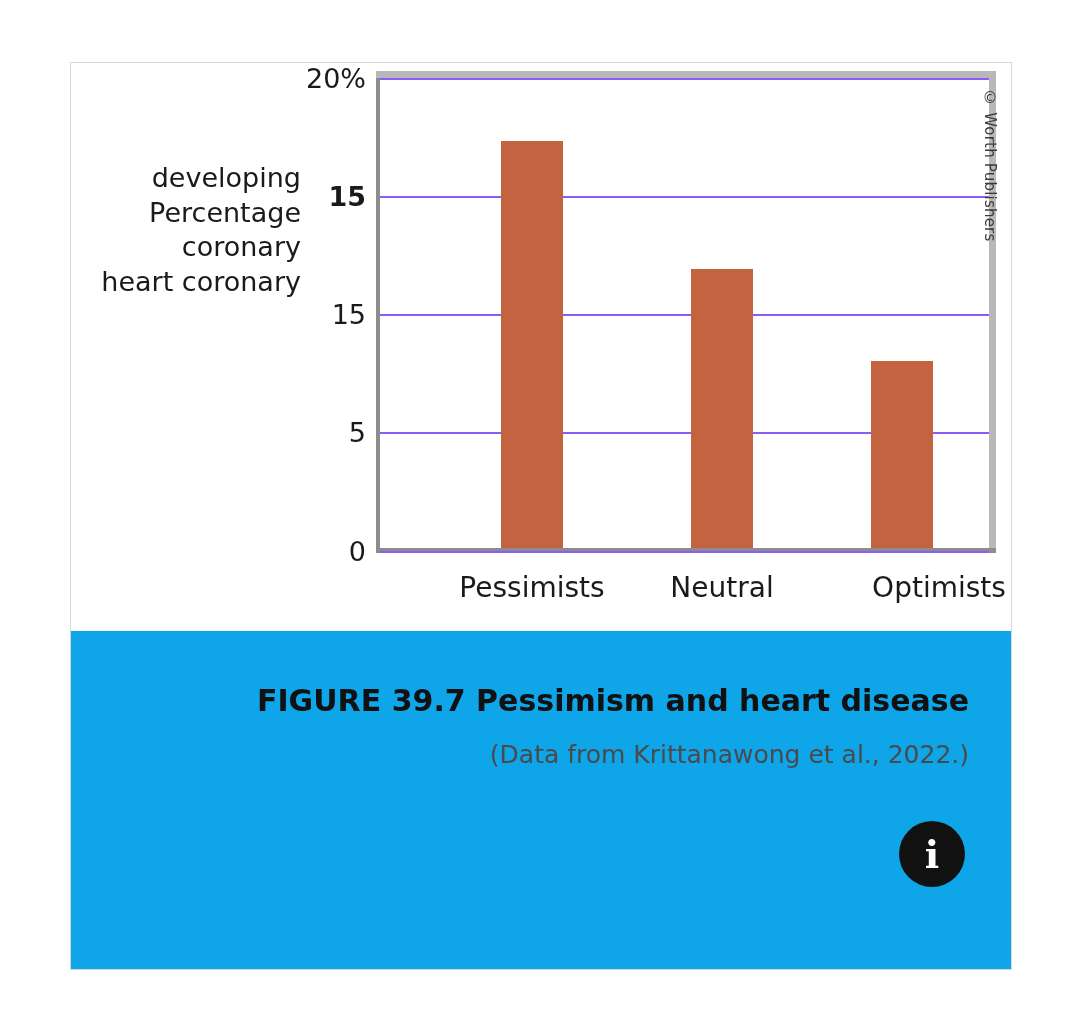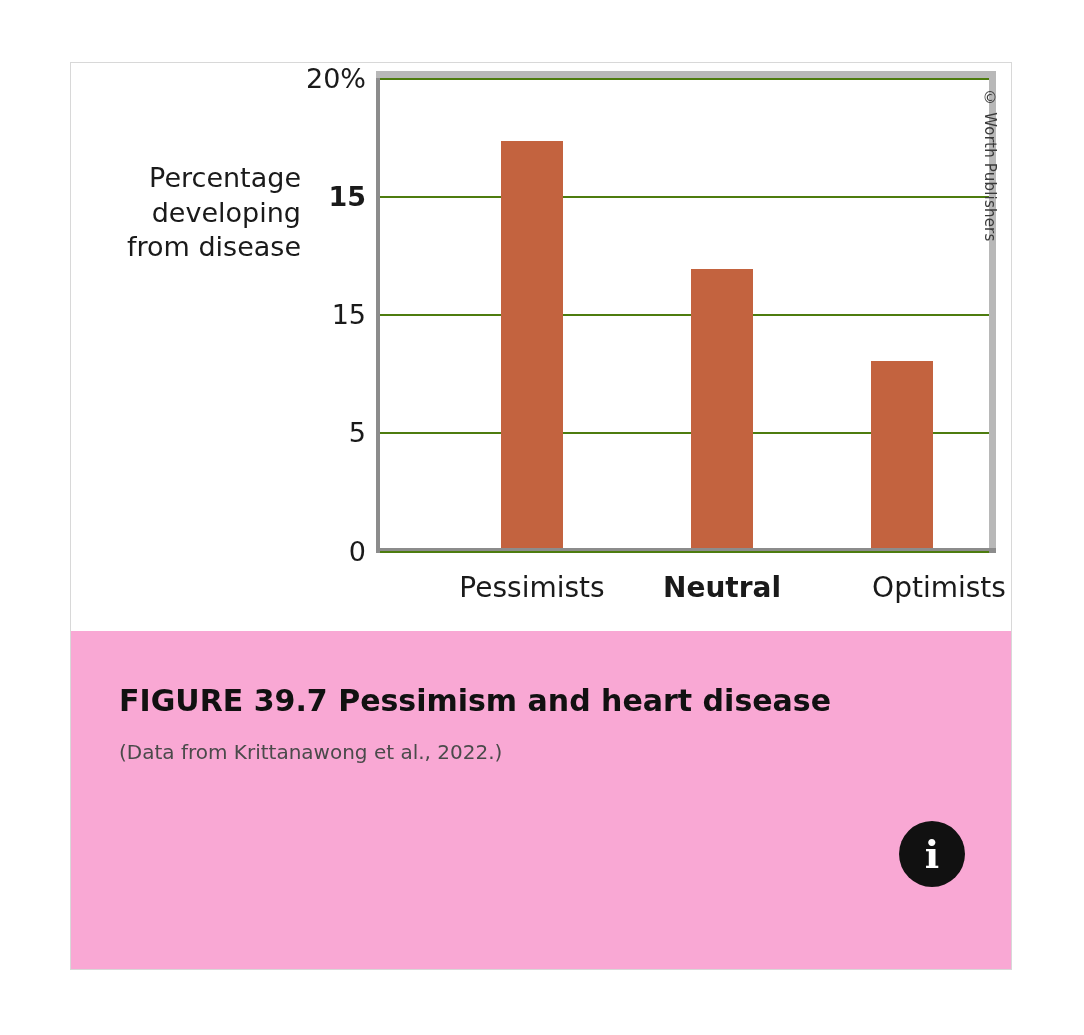--- a/index.html
+++ b/index.html
@@ -99,21 +99,21 @@
     bottom: 0;
     height: 5px;
     background: #8c8c8c;
   }
 
   .gridline {
     position: absolute;
     left: 4px;
     right: 0;
     height: 2px;
-    background: #4d7c0f;
+    background: #8b5cf6;
   }
 
   .ytick-label {
     position: absolute;
     right: 100%;
     margin-right: 14px;
     transform: translateY(-50%);
     font-size: 27px;
     color: #1a1a1a;
     white-space: nowrap;
@@ -148,35 +148,36 @@
     font-family: "DejaVu Sans", sans-serif;
   }
 
   
   .caption-panel {
     position: absolute;
     left: 0;
     top: 568px;
     right: 0;
     bottom: 0;
-    background: #f9a8d4;
-    padding: 52px 42px 0 48px;
-    box-sizing: border-box;
+    background: #0ea5e9;
+    padding: 52px 42px 0 24px;
+    box-sizing: border-box;
+    text-align: right;
   }
 
   .caption-title {
     font-size: 30px;
     font-weight: bold;
     color: #111111;
     font-family: "DejaVu Sans", sans-serif;
   }
 
   .caption-source {
     margin-top: 22px;
-    font-size: 20px;
+    font-size: 25px;
     color: #4a4a4a;
     font-family: "DejaVu Sans", sans-serif;
   }
 
   .info-button {
     position: absolute;
     right: 46px;
     top: 190px;
     width: 66px;
     height: 66px;
@@ -196,23 +197,24 @@
 </head>
 <body>
 
 <div class="page">
 
   <div class="figure-card">
 
     <div class="chart-area">
 
       <div class="y-axis-caption">
+        <div>developing</div>
         <div>Percentage</div>
-        <div>developing</div>
-        <div>from disease</div>
+        <div>coronary</div>
+        <div>heart coronary</div>
       </div>
 
       <div class="plot-wrap">
         <div class="plot-box"></div>
 
         <div class="plot-inner">
           <div class="axis-left"></div>
           <div class="axis-bottom"></div>
 
           <div class="gridline" style="top:473px;">
@@ -230,21 +232,21 @@
           <div class="gridline" style="top:0px;">
             <span class="ytick-label">20%</span>
           </div>
 
           <div class="bar" style="left:125px; height:407px;"></div>
           <div class="bar" style="left:315px; height:279px;"></div>
           <div class="bar" style="left:495px; height:187px;"></div>
         </div>
 
         <div class="xtick-label" style="left:156px;text-align:center;">Pessimists</div>
-        <div class="xtick-label" style="left:346px;font-weight:bold;">Neutral</div>
+        <div class="xtick-label" style="left:346px;">Neutral</div>
         <div class="xtick-label" style="left:526px;margin-left:37px;">Optimists</div>
       </div>
 
       <div class="copyright">© Worth Publishers</div>
     </div>
 
     <div class="caption-panel">
       <div class="caption-title">FIGURE 39.7 Pessimism and heart disease</div>
       <div class="caption-source">(Data from Krittanawong et al., 2022.)</div>
       <div class="info-button">i</div>

